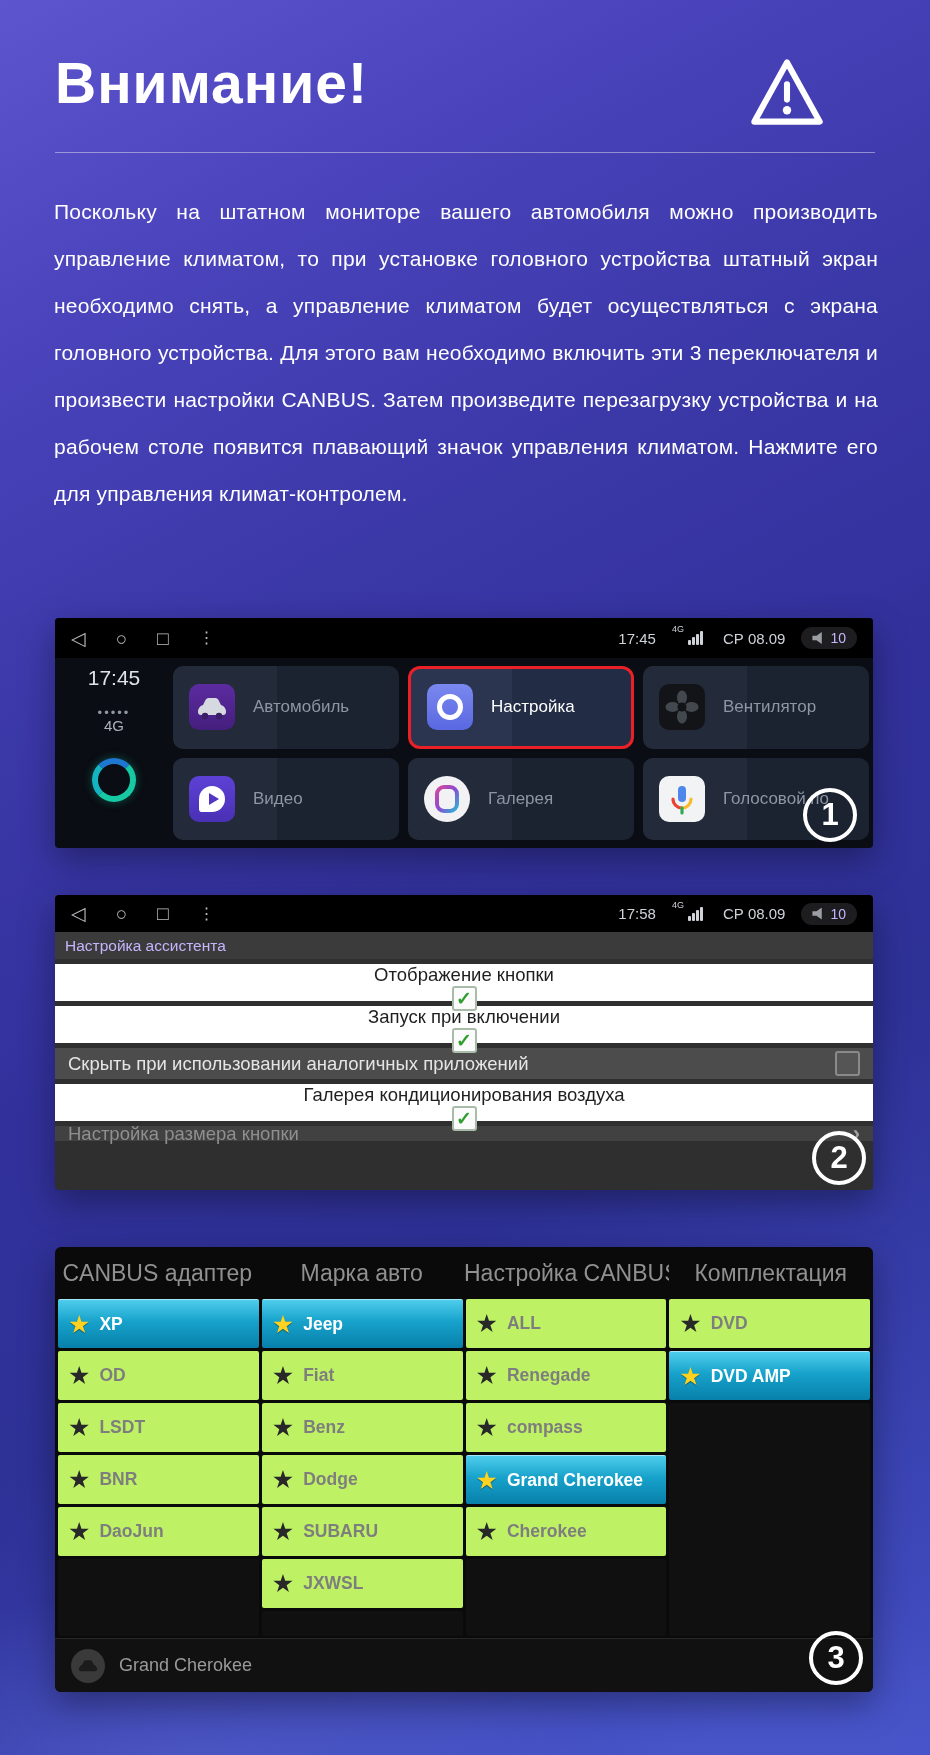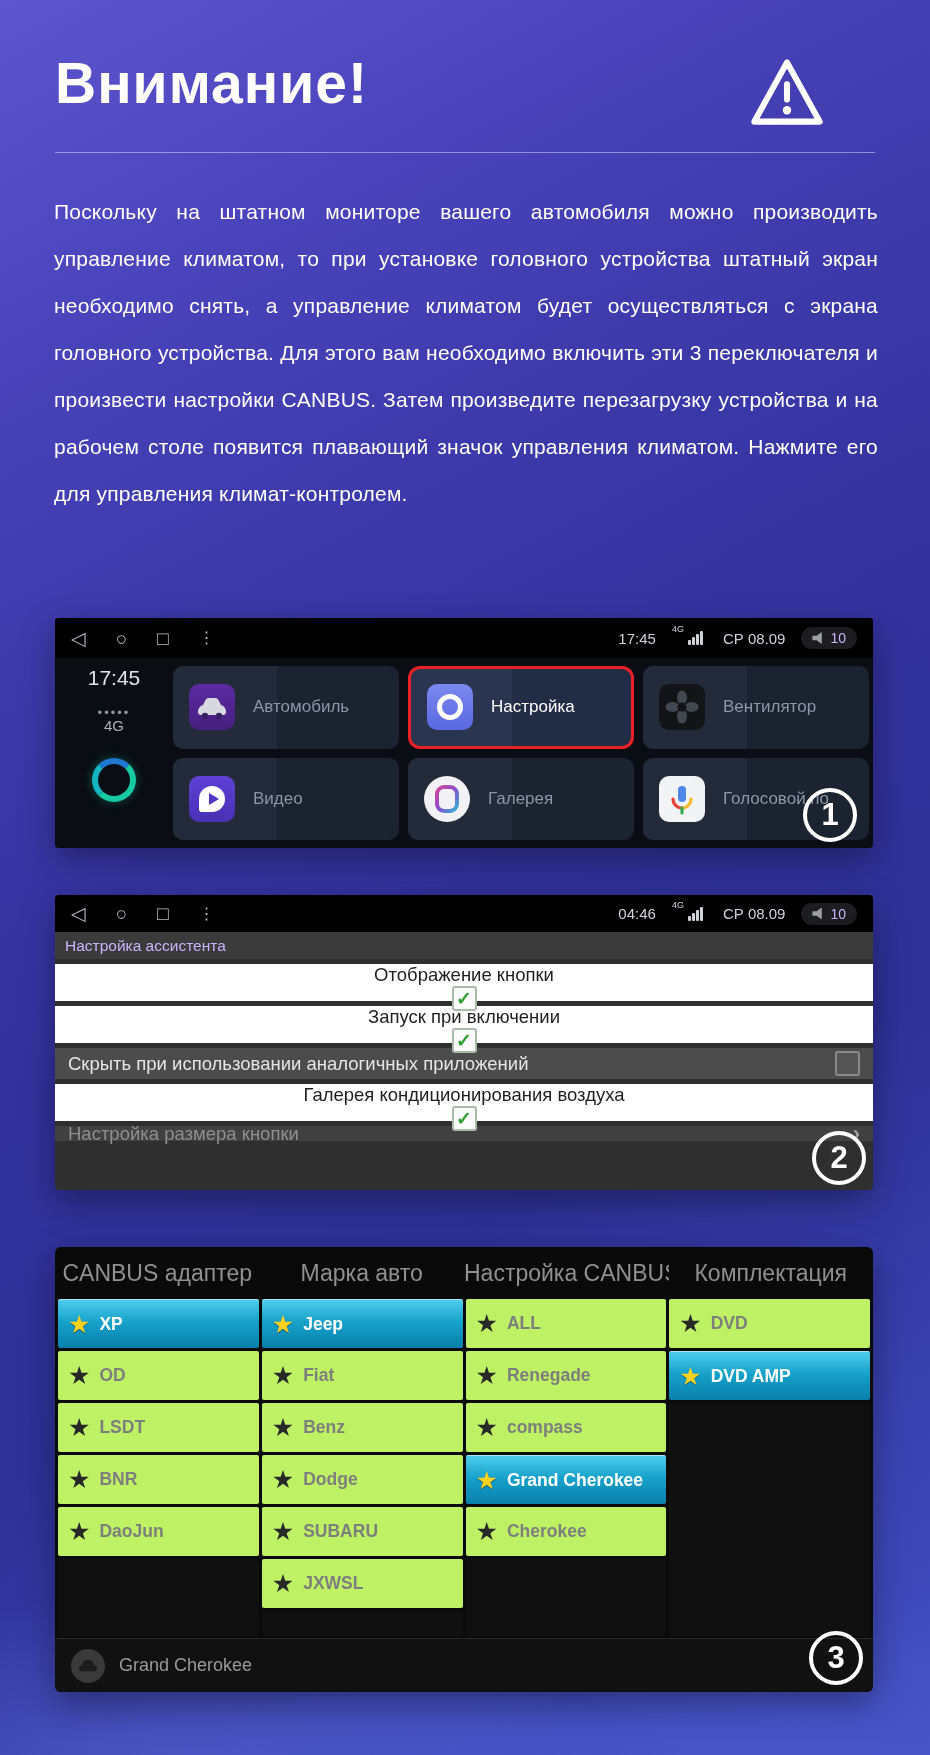--- a/index.html
+++ b/index.html
@@ -227,21 +227,21 @@
 
   <section class="shot" id="s2">
     <div class="sbar">
       <div class="sbar-left">
         <span class="navg">◁</span>
         <span class="navg">○</span>
         <span class="navg">□</span>
         <span class="navg dots">⋮</span>
       </div>
       <div class="sbar-right">
-        <span>04:46</span>
+        <span>17:58</span>
         <span class="sig">
           <span class="g4">4G</span>
             <i></i>
             <i></i>
             <i></i>
             <i></i>
             <i></i>
         </span>
         <span>СР 08.09</span>
         <span class="volpill">

